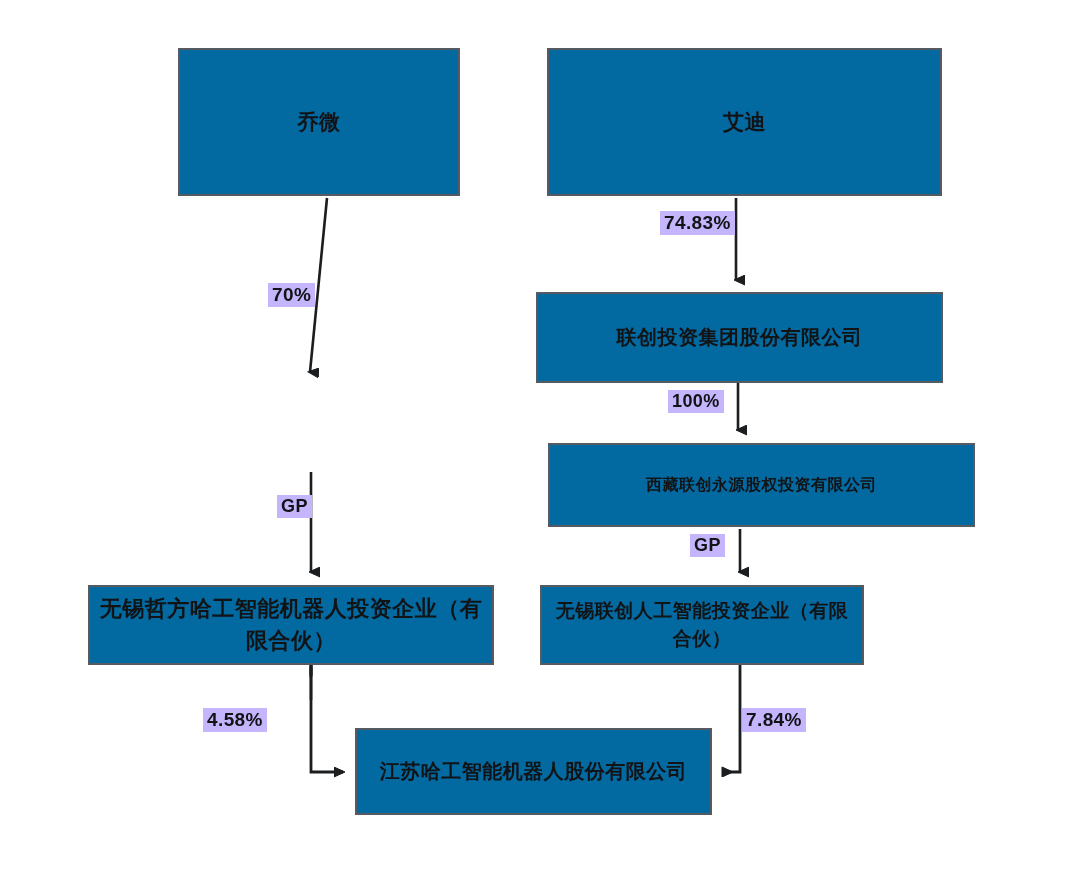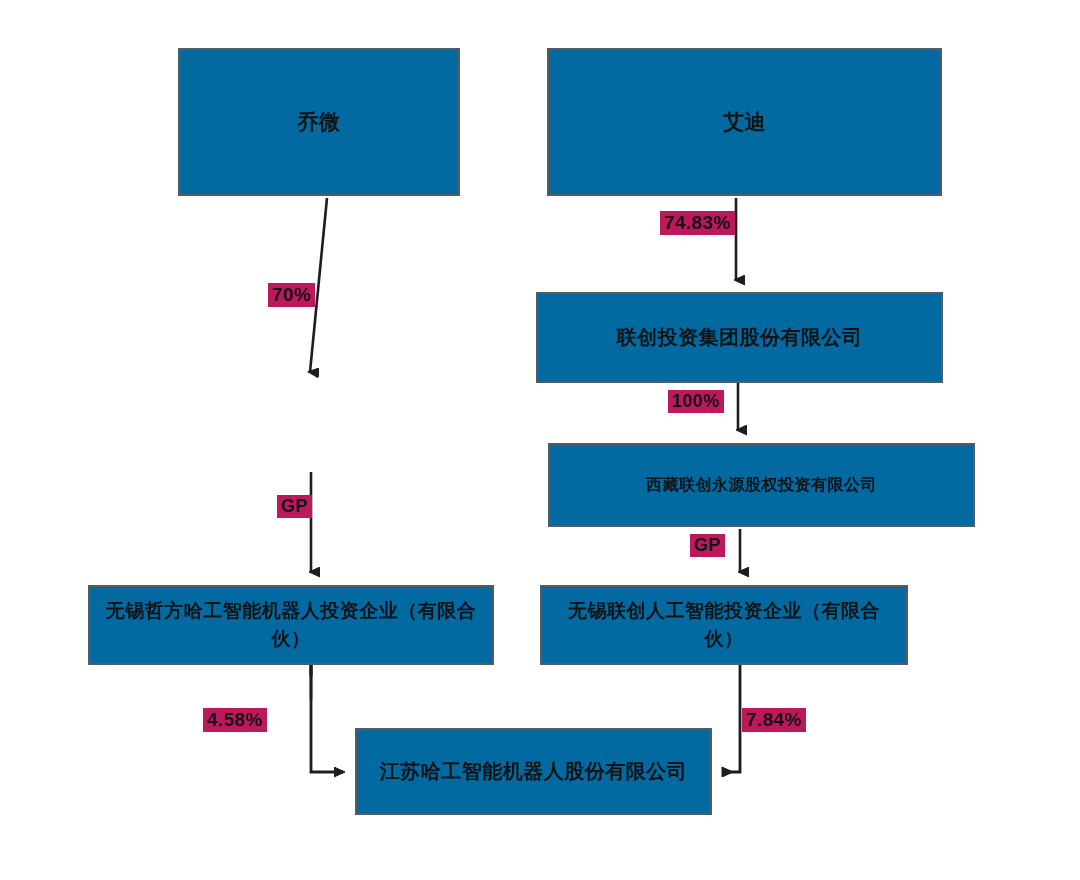--- a/index.html
+++ b/index.html
@@ -38,43 +38,43 @@
   .node-label {
     display: block;
     padding: 0 8px;
     white-space: pre-line;
   }
   #node-qiaohui   { left:178px; top:48px;  width:282px; height:148px; font-size:21px; }
   #node-aidi      { left:547px; top:48px;  width:395px; height:148px; font-size:21px; }
   #node-lianchuang{ left:536px; top:292px; width:407px; height:91px;  font-size:20px; }
   #node-maanshan  { left:178px; top:385px; width:282px; height:86px;  font-size:20px; }
   #node-xizang    { left:548px; top:443px; width:427px; height:84px;  font-size:16px;text-align:center; }
-  #node-wuxi-zhefang { left:88px;  top:585px; width:406px; height:80px; font-size:19px; }
-  #node-wuxi-lianchuang { left:540px; top:585px; width:368px; height:80px; font-size:19px; }
+  #node-wuxi-zhefang { left:88px;  top:585px; width:406px; height:80px; font-size:22px; }
+  #node-wuxi-lianchuang { left:540px; top:585px; width:324px; height:80px; font-size:19px; }
   #node-jiangsu   { left:355px; top:728px; width:357px; height:87px;  font-size:20px; }
 
   
   #connectors {
     position: absolute;
     left: 0; top: 0;
     width: 1080px;
     height: 880px;
     z-index: 1;
   }
   #connectors path, #connectors line, #connectors polygon {
     stroke: #1b1d1f;
   }
 
   
   .edge-label {
     position: absolute;
     font-size: 19px;
     font-weight: 600;
     color: #111315;
-    background: #be185d;
+    background: #c4b5fd;
     padding: 1px 4px;
     white-space: nowrap;
     letter-spacing: 0.4px;
     z-index: 4;
   }
   #label-70     { left:268px; top:283px; }
   #label-7483   { left:660px; top:211px; }
   #label-100    { left:668px; top:390px; font-size:18px; }
   #label-gp-left  { left:277px; top:495px; font-size:18px; }
   #label-gp-right { left:690px; top:534px; font-size:18px; }

